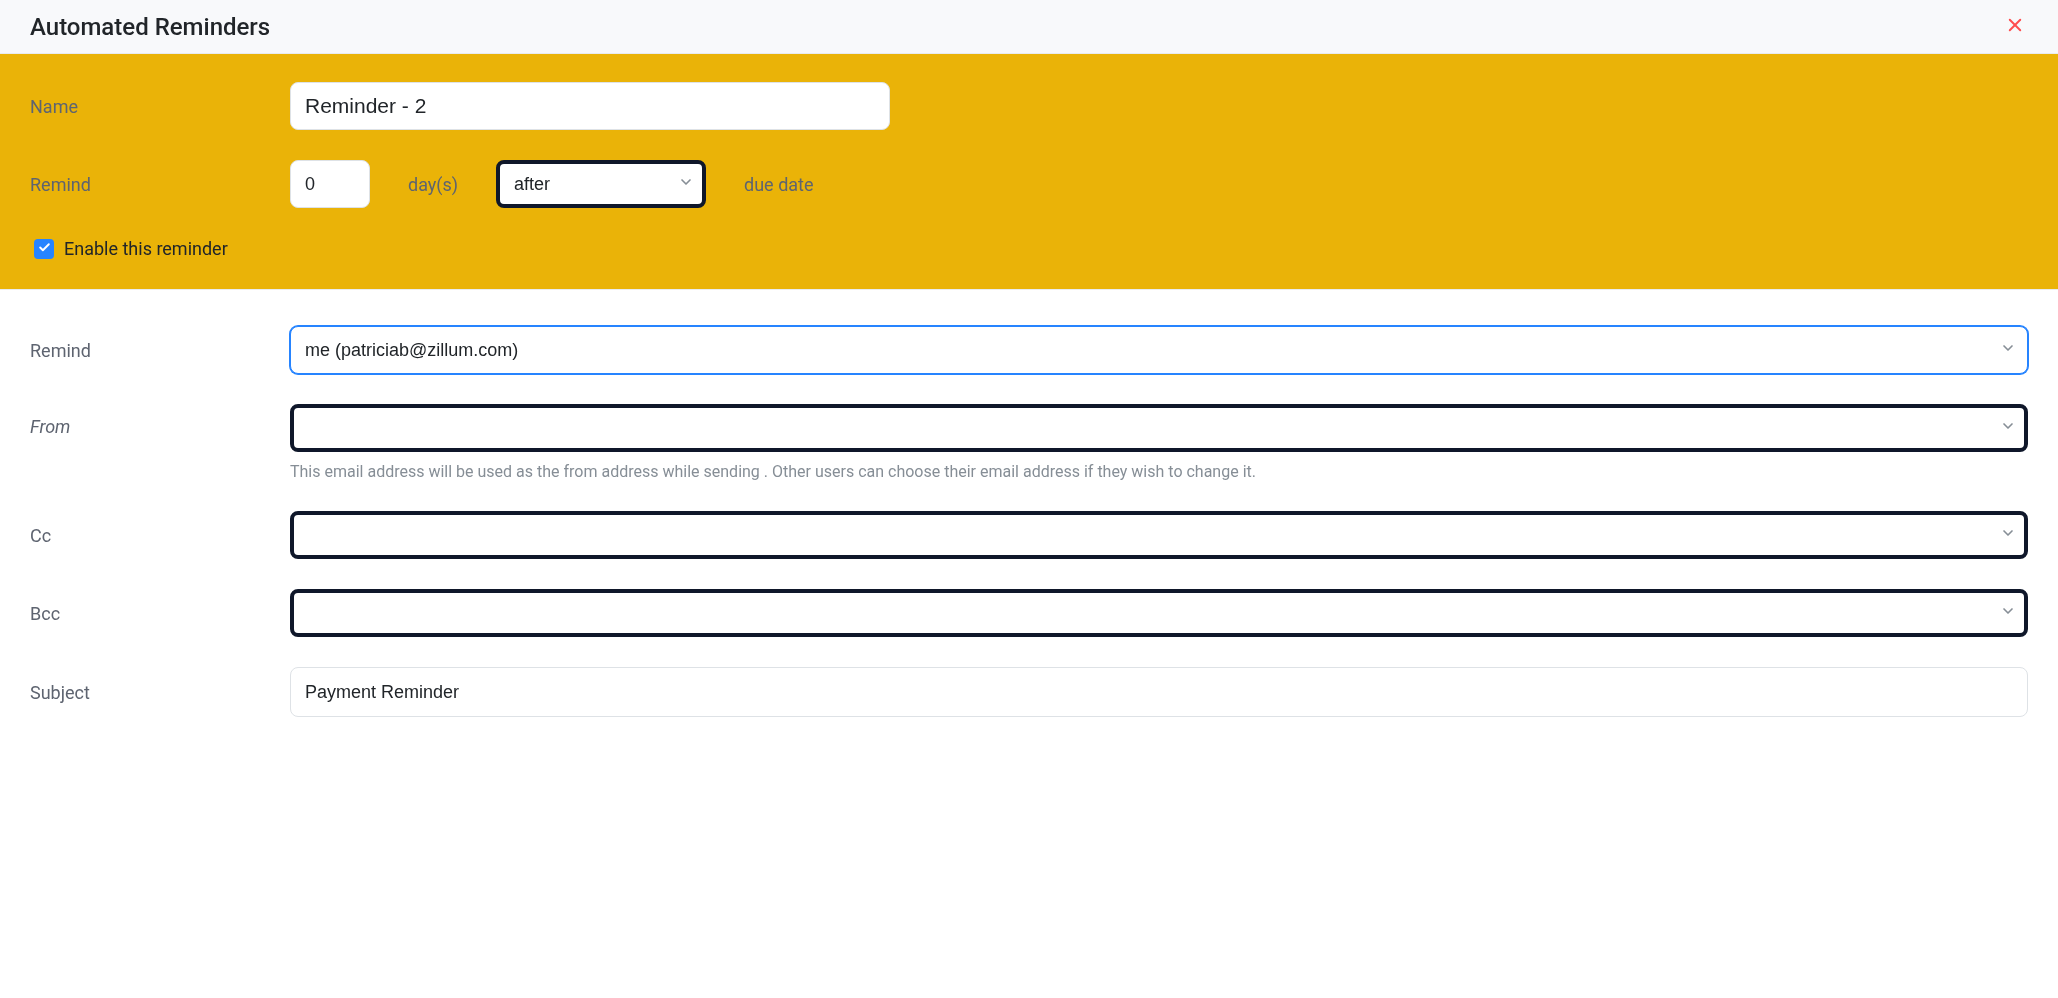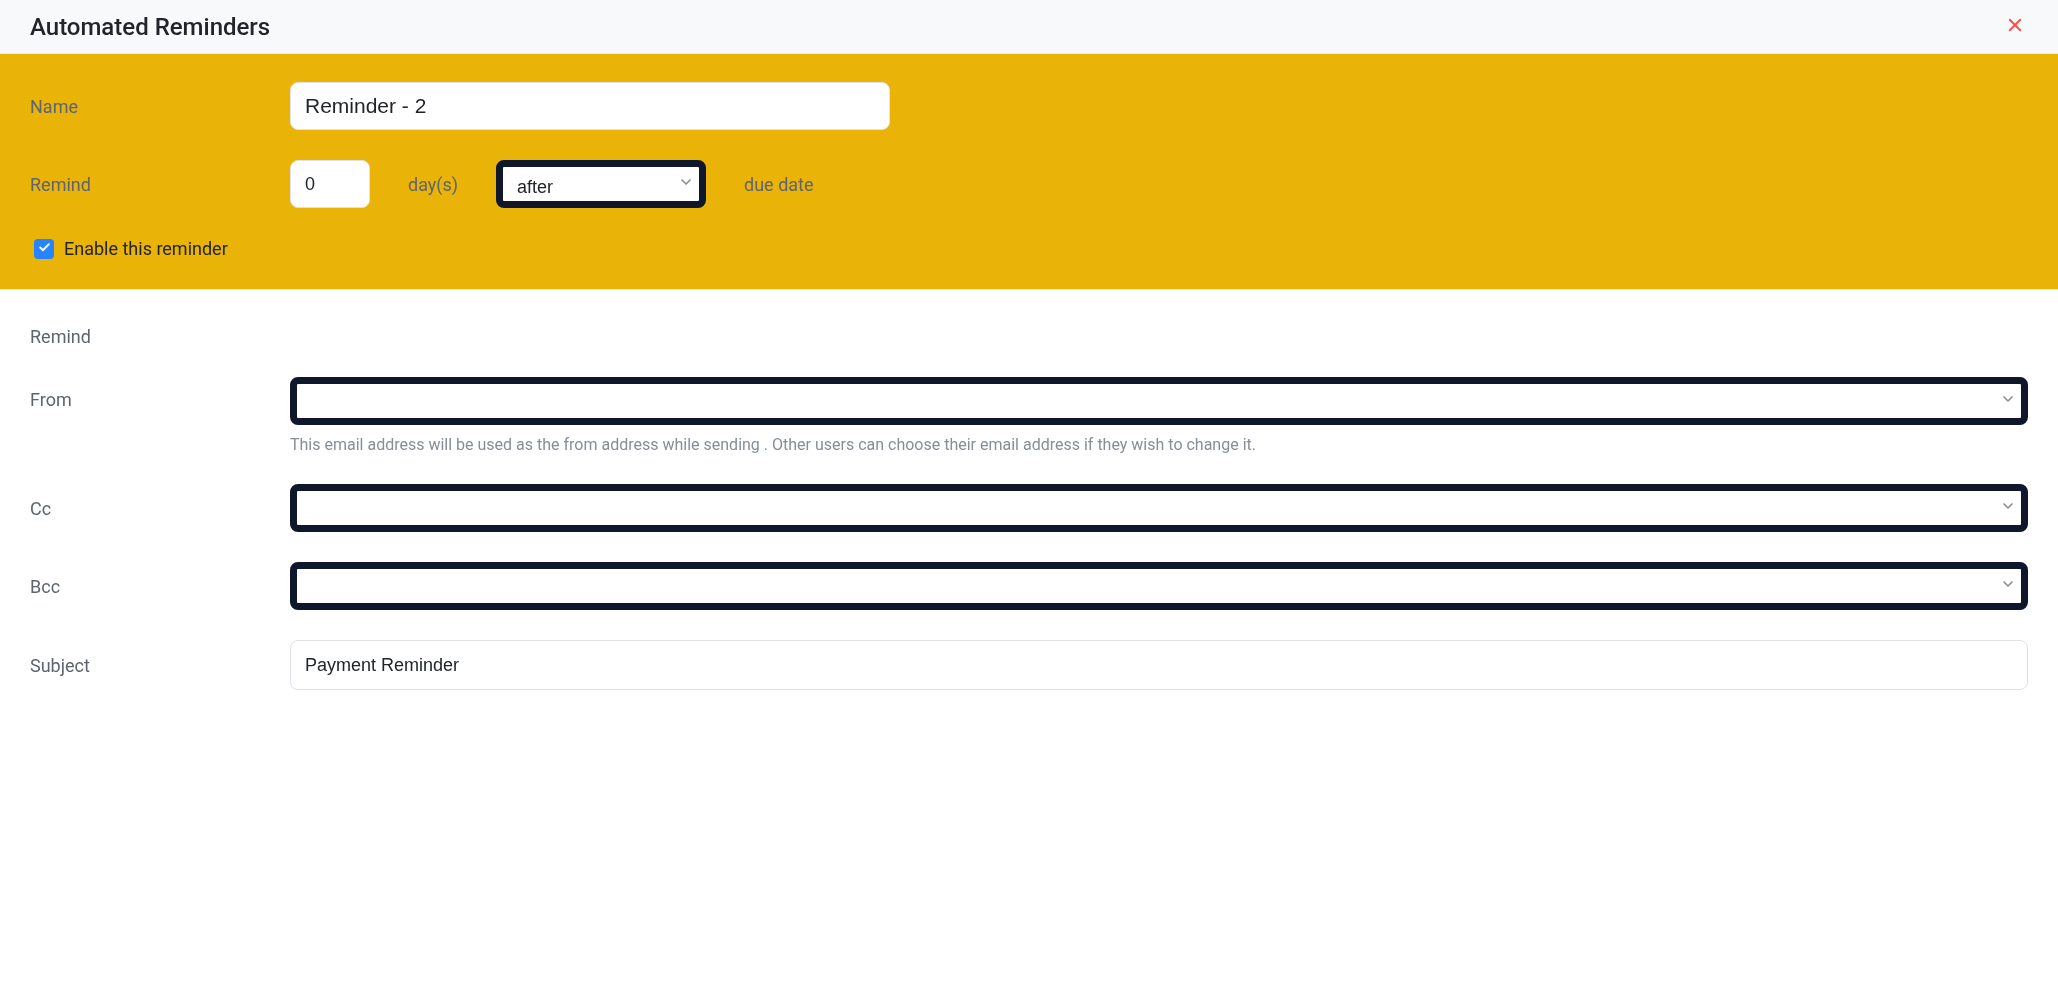--- a/index.html
+++ b/index.html
@@ -113,21 +113,21 @@
       width: 210px;
     }
     .select-wrap-full {
       position: relative;
       width: 100%;
     }
     .select-input {
       width: 100%;
       height: 48px;
       padding: 10px 40px 10px 14px;
-      border: 7px solid #0f172a;
+      border: 4px solid #0f172a;
       border-radius: 8px;
       font-size: 18px;
       color: #212529;
       background: #ffffff;
       outline: none;
       cursor: pointer;
       text-align: left;
     }
     .select-input.focused {
       border: 1px solid #2684ff;
@@ -175,20 +175,21 @@
       color: #868e96;
       margin-top: 10px;
     }
     .form-row-with-helper {
       display: flex;
       align-items: flex-start;
       margin-bottom: 30px;
     }
     .form-row-with-helper .form-label {
       padding-top: 12px;
+      font-style: italic;
     }
   </style>
 </head>
 <body>
 
 <div class="header">
   <h1 class="header-title">Automated Reminders</h1>
   <button class="close-btn">
     <span>
       <svg viewBox="0 0 24 24" fill="none" stroke="#ff4d4f" stroke-width="2.5" stroke-linecap="round">
@@ -236,20 +237,32 @@
         </svg>
       </span>
     </div>
     <label class="checkbox-label">Enable this reminder</label>
   </div>
 </div>
 
 <div class="section-white">
   <div class="form-row">
     <label class="form-label">Remind</label>
+    <div class="form-control-wrap">
+      <div class="select-wrap-full">
+        <button class="select-input focused">
+          <span>me (patriciab@zillum.com)</span>
+        </button>
+        <span class="chevron">
+          <svg viewBox="0 0 24 24" fill="none" stroke="#868e96" stroke-width="2.5" stroke-linecap="round" stroke-linejoin="round">
+            <polyline points="6 9 12 15 18 9"></polyline>
+          </svg>
+        </span>
+      </div>
+    </div>
   </div>
 
   <div class="form-row-with-helper">
     <label class="form-label">From</label>
     <div class="form-control-wrap">
       <div class="select-wrap-full">
         <button class="select-input">
           <span></span>
         </button>
         <span class="chevron">

